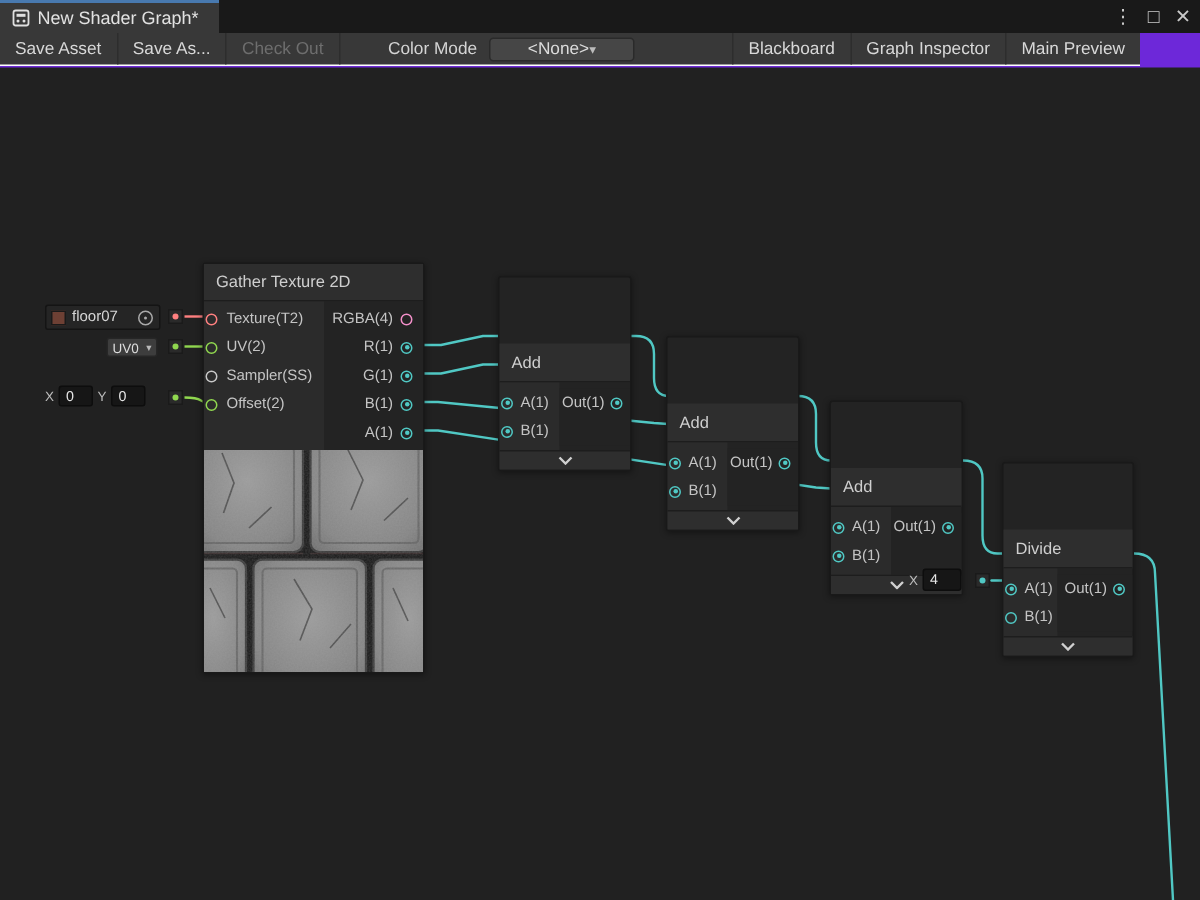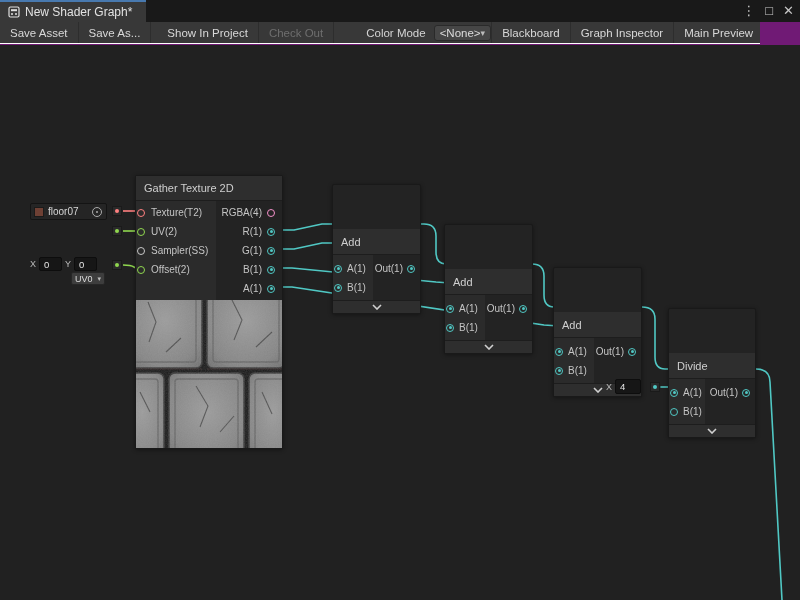--- a/index.html
+++ b/index.html
@@ -1,19 +1,19 @@
 <!DOCTYPE html>
 <html><head>
 <meta charset="utf-8">
 <style>
   * { margin:0; padding:0; box-sizing:border-box; }
   html,body { background:#111; }
   #app {
     position:relative; width:800px; height:600px; overflow:hidden;
-    background:#701a75; font-family:"Liberation Sans", sans-serif;
+    background:#6d28d9; font-family:"Liberation Sans", sans-serif;
     color:#d8d8d8; -webkit-font-smoothing:antialiased;
   }
 
   
   .titlebar { position:absolute; left:0; top:0; width:800px; height:22px; background:#191919; }
   .tab {
     position:absolute; left:0; top:0; width:146px; height:22px;
     background:#383838; border-top:2px solid #4879af;
     display:flex; align-items:center; gap:5px; padding:0 8px; cursor:default;
   }
@@ -108,21 +108,21 @@
   }
   .swatch { width:10px; height:10px; background:#6e4034; border:1px solid #1a1a1a; flex:none; }
   .picker { margin-left:auto; width:10px; height:10px; border:1px solid #aaa; border-radius:50%;
             position:relative; flex:none; cursor:pointer; }
   .picker::after { content:""; position:absolute; left:3px; top:3px; width:2px; height:2px;
             border-radius:50%; background:#aaa; }
   .uv-dd {
     position:absolute; left:71px; top:225px; width:34px; height:13px;
     background:#3d3d3d; border:1px solid #262626; border-radius:2px;
     display:flex; align-items:center; justify-content:space-between; padding:0 3px;
-    font-size:9px; color:#ddd; cursor:default;margin-top:47px;
+    font-size:9px; color:#ddd; cursor:default;
   }
   .uv-dd .arrow { font-size:7px; color:#bbb; }
   .vecfield { position:absolute; display:flex; align-items:center; gap:3px; font-size:9px; color:#bbb; }
   #offset-field { left:30px; top:257px; }
   #divisor-field { left:606px; top:379px; }
   .numbox {
     background:#161616; border:1px solid #0d0d0d; border-radius:2px;
     width:23px; height:14px; display:flex; align-items:center; padding-left:4px;
     font-size:9.5px; color:#e6e6e6;
   }
@@ -153,21 +153,20 @@
     <div class="win-controls">
       <span class="win-btn">⋮</span>
       <span class="win-btn">□</span>
       <span class="win-btn">✕</span>
     </div>
   </div>
 
   <div class="toolbar">
     <div class="tb-btn">Save Asset</div>
     <div class="tb-btn">Save As...</div>
-    <div class="tb-btn" style="margin-left:6px">Show In Project</div>
     <div class="tb-btn disabled">Check Out</div>
     <div class="tb-label">Color Mode</div>
     <div class="tb-dropdown">
       <span>&lt;None&gt;</span>
       <span class="arrow">▾</span>
     </div>
     <div class="tb-right">
       <div class="tb-btn">Blackboard</div>
       <div class="tb-btn">Graph Inspector</div>
       <div class="tb-btn">Main Preview</div>

